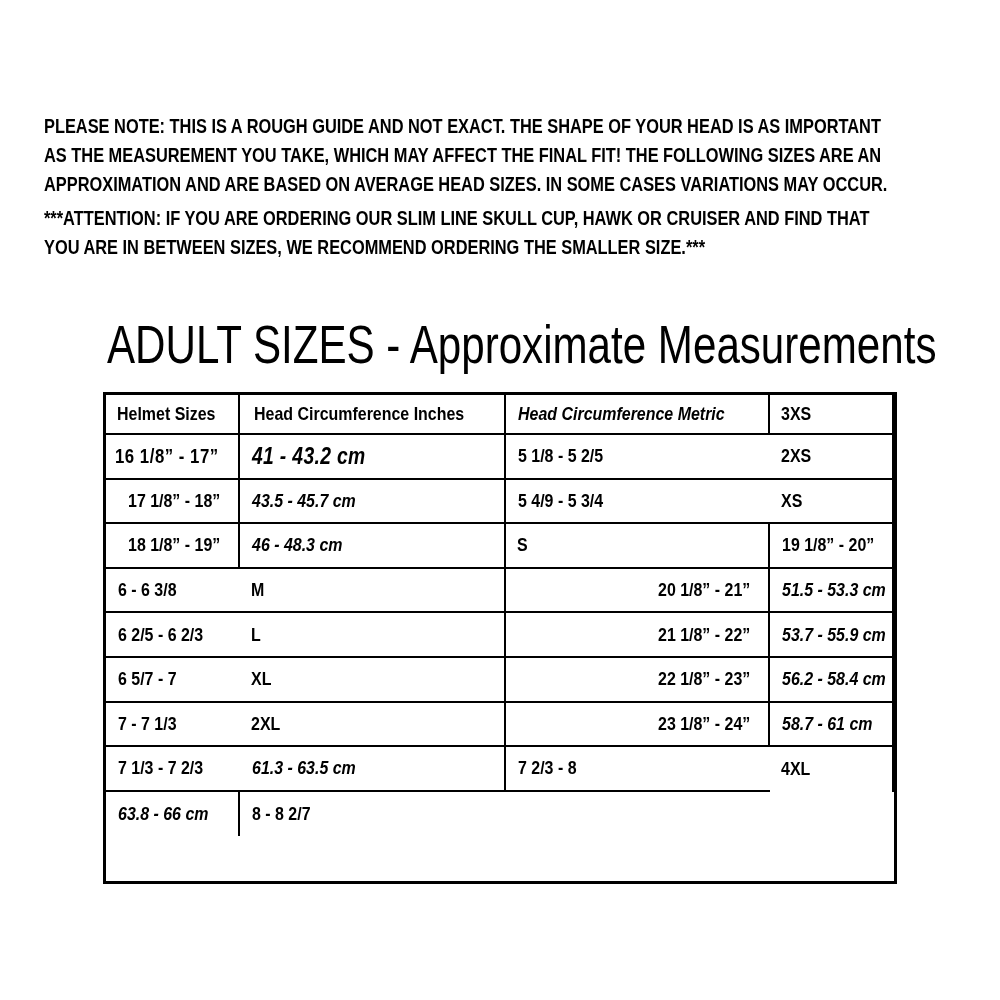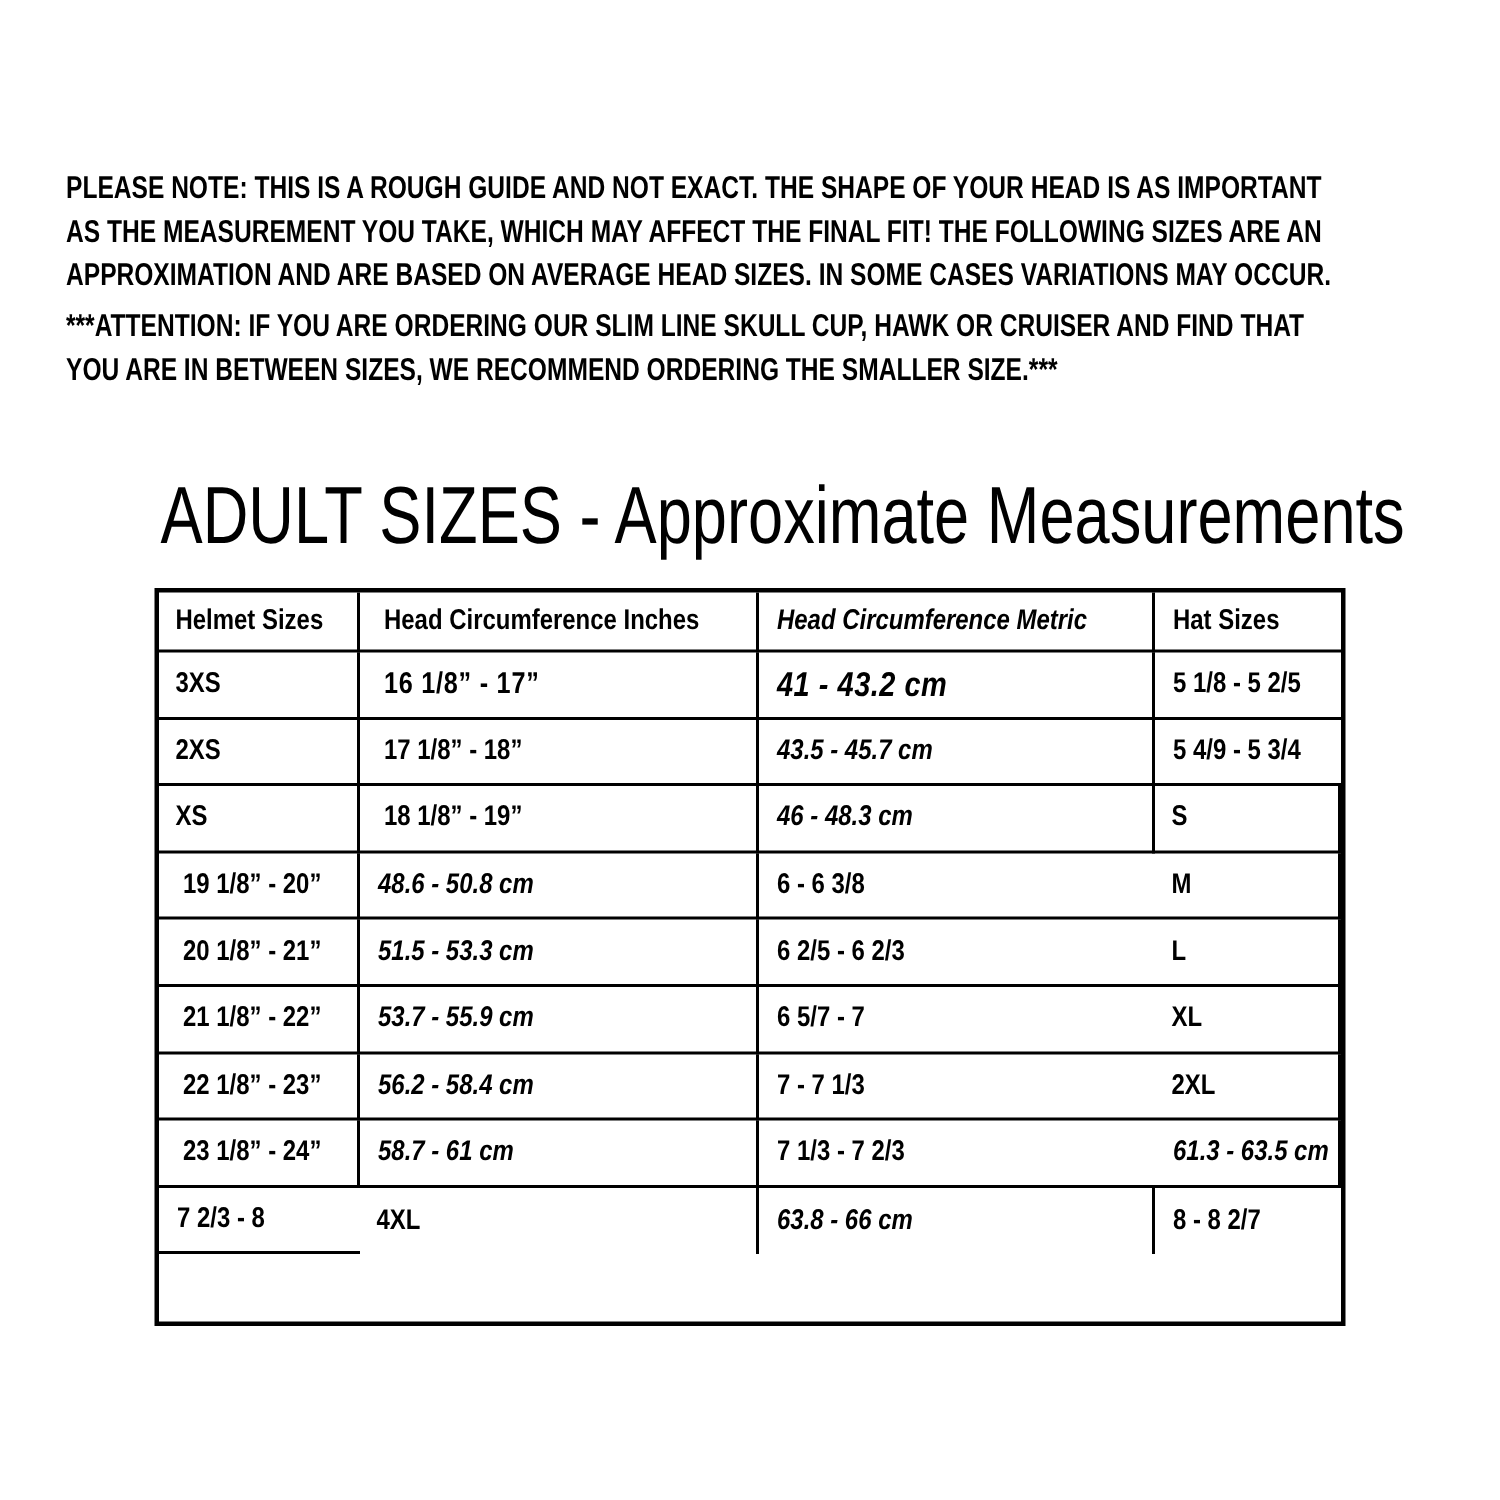--- a/index.html
+++ b/index.html
@@ -59,21 +59,21 @@
   .cell.last-row { border-bottom: none; }
   .cell span {
     display: inline-block;
     white-space: nowrap;
     font-weight: 700;
     font-size: 19px;
     transform: scaleX(0.84);
     transform-origin: 0 50%;
   }
   .cell.c1 { padding-left: 11px; }
-  .cell.c2 { padding-left: 16px; }
+  .cell.c2 { padding-left: 4px; justify-content: flex-end; }
   .cell.c3 { padding-left: 12px; font-style: italic; }
   .cell.c4 { padding-left: 12px; }
   .cell.header { }
   .cell.em-inches span { font-size: 20px; letter-spacing: 0.6px; }
   .cell.em-metric span { font-size: 23px; letter-spacing: 0.4px; }
 </style>
 </head>
 <body>
 
 <div class="note" id="note1">
@@ -93,23 +93,20 @@
 
   <div class="cell header c1">
       <span>Helmet Sizes</span>
     </div>
   <div class="cell header c2">
       <span>Head Circumference Inches</span>
     </div>
   <div class="cell header c3">
       <span>Head Circumference Metric</span>
     </div>
-  <div class="cell header c4 last-col">
-      <span>Hat Sizes</span>
-    </div>
 
   <div class="cell c1">
       <span>3XS</span>
     </div>
   <div class="cell c2 em-inches">
       <span>16 1/8” - 17”</span>
     </div>
   <div class="cell c3 em-metric">
       <span>41 - 43.2 cm</span>
     </div>
@@ -139,23 +136,20 @@
   <div class="cell c3">
       <span>46 - 48.3 cm</span>
     </div>
 
   <div class="cell c1">
       <span>S</span>
     </div>
   <div class="cell c2">
       <span>19 1/8” - 20”</span>
     </div>
-  <div class="cell c3">
-      <span>48.6 - 50.8 cm</span>
-    </div>
   <div class="cell c4 last-col">
       <span>6 - 6 3/8</span>
     </div>
 
   <div class="cell c1">
       <span>M</span>
     </div>
   <div class="cell c2">
       <span>20 1/8” - 21”</span>
     </div>

